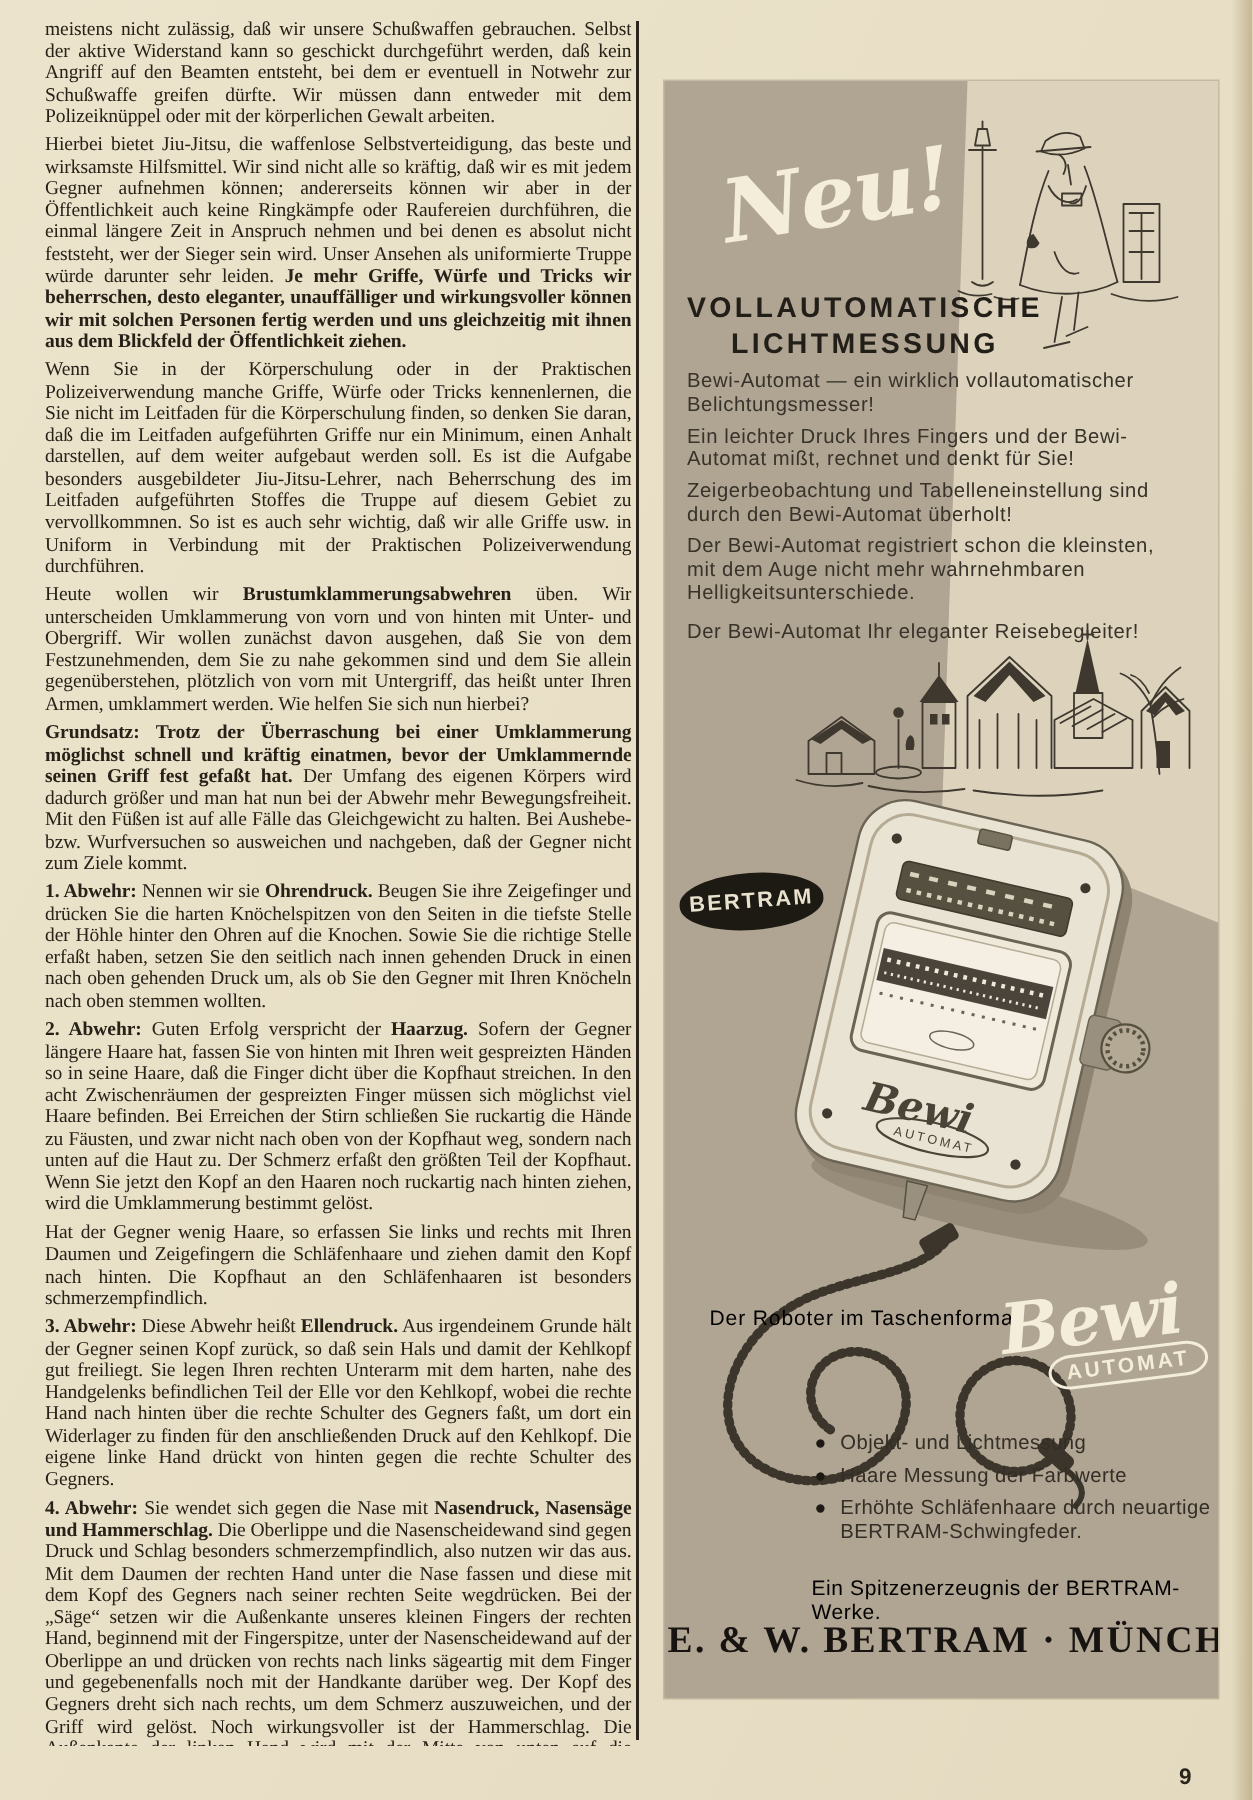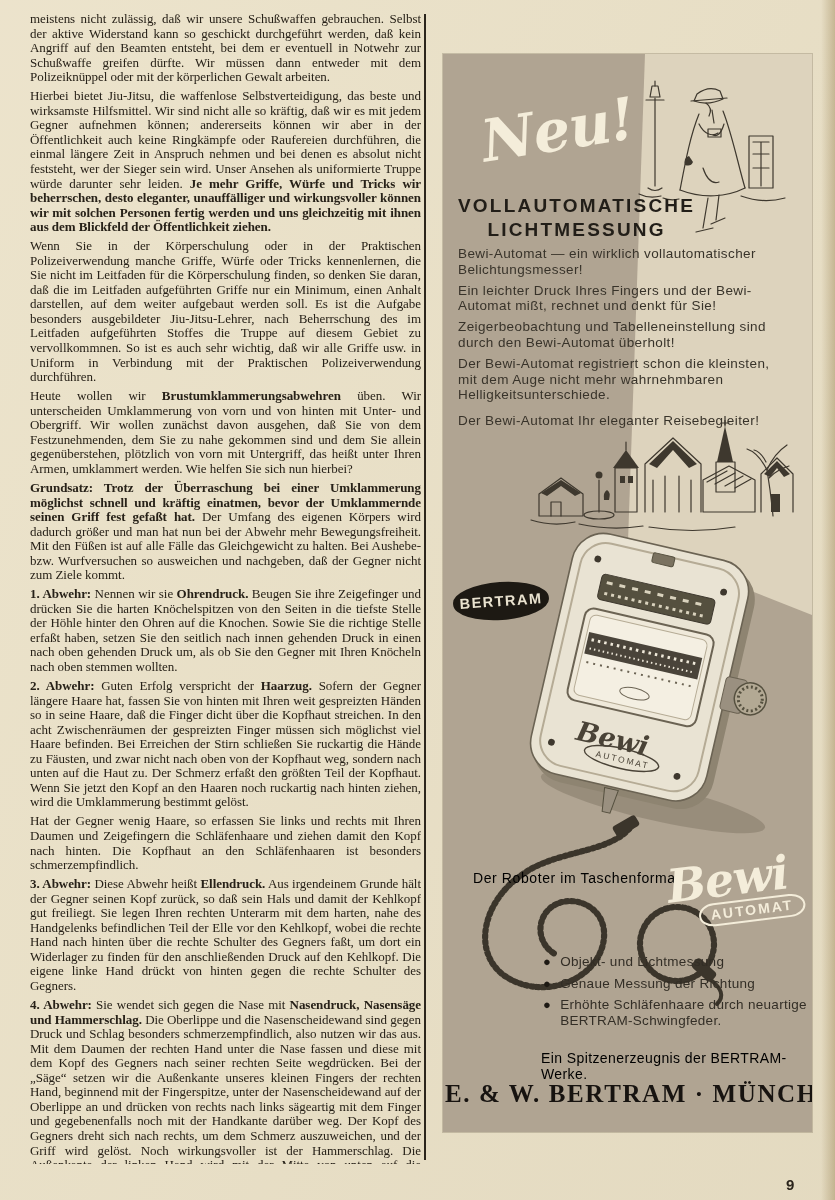--- a/index.html
+++ b/index.html
@@ -282,21 +282,21 @@
     <div class="capsule">AUTOMAT</div>
   </div>
 
   <ul class="bullets">
     <li>
       <span class="dot">●</span>
       <span>Objekt- und Lichtmessung</span>
     </li>
     <li>
       <span class="dot">●</span>
-      <span>Genaue Messung der Richtung</span>
+      <span>Haare Messung der Farbwerte</span>
     </li>
     <li>
       <span class="dot">●</span>
       <span>Erhöhte Schläfenhaare durch neuartige BERTRAM-Schwingfeder.</span>
     </li>
   </ul>
 
   <div class="quality">Ein Spitzenerzeugnis der BERTRAM-Werke.</div>
   <div class="company">E. &amp; W. BERTRAM · MÜNCHEN</div>
 </div>

